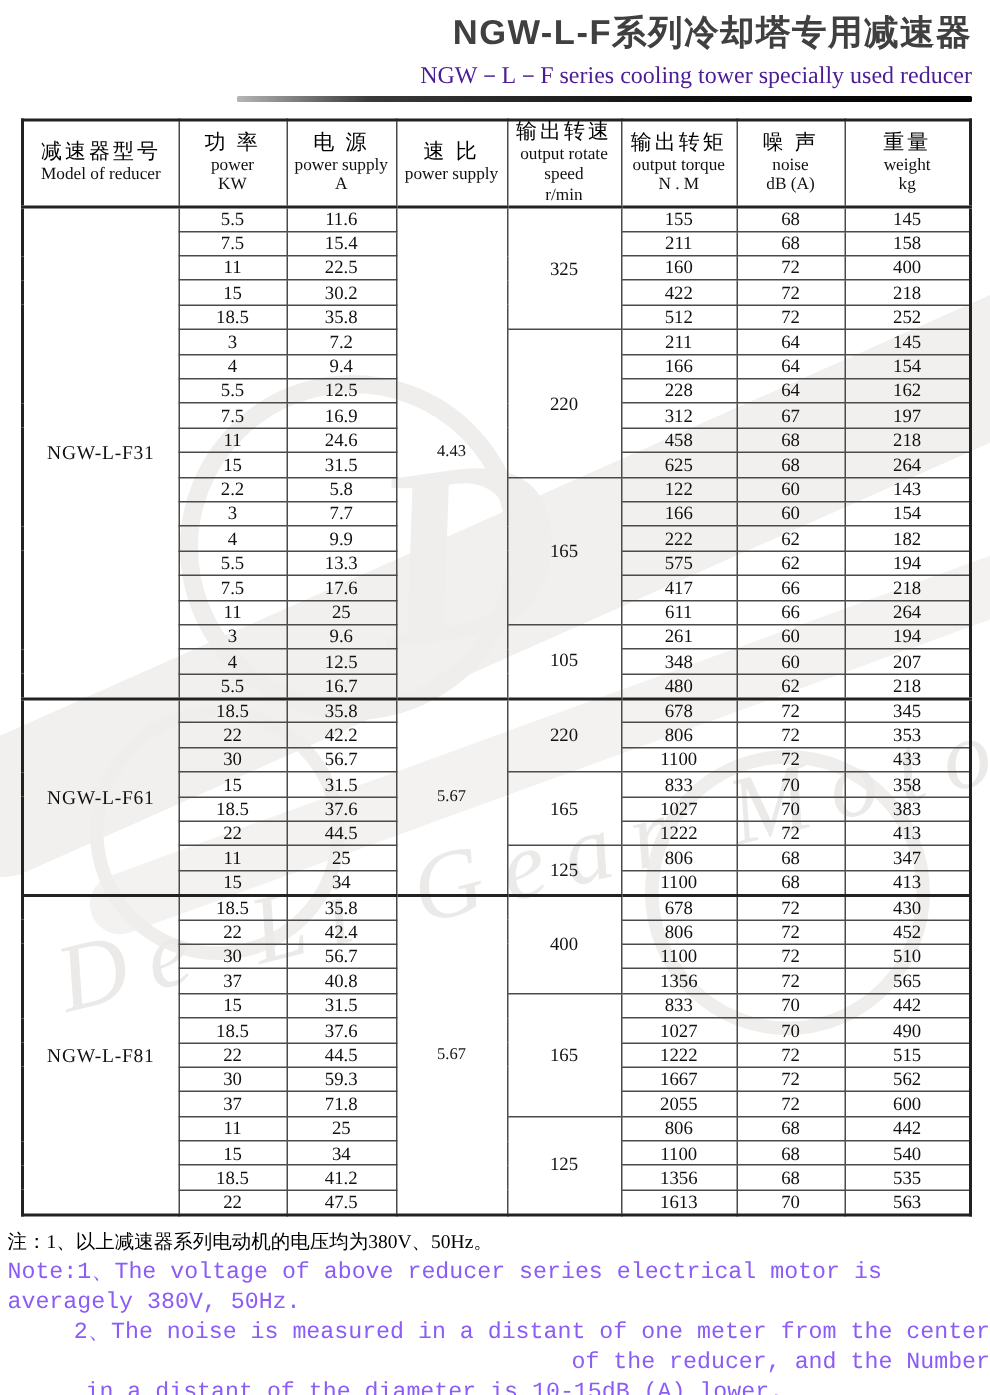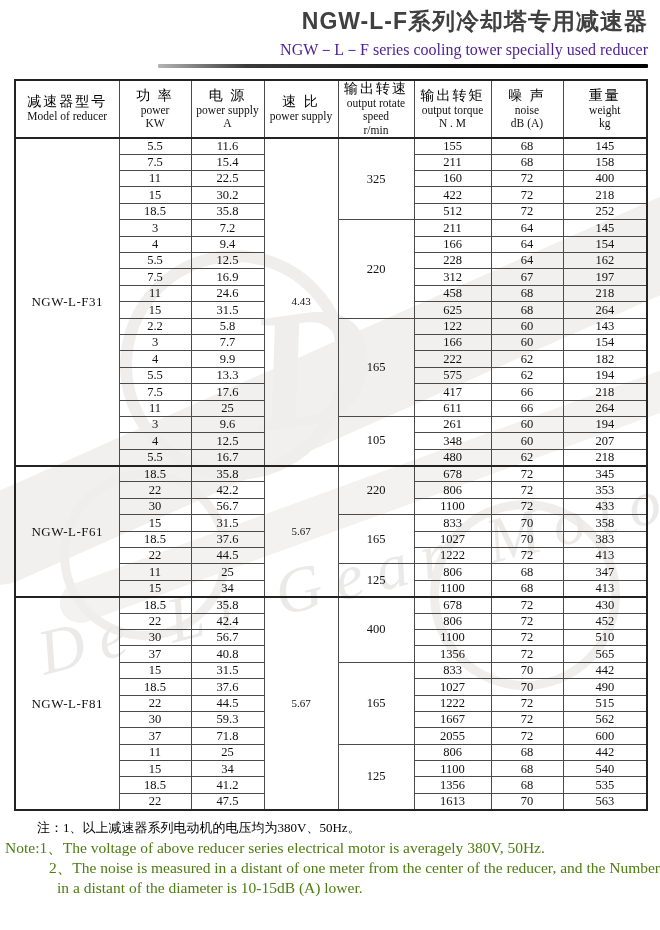--- a/index.html
+++ b/index.html
@@ -67,22 +67,22 @@
   tbody td {
     height: 16.4px; font-size: 12.5px; line-height: 1; color: #111;
     font-family: "Liberation Serif", "DejaVu Serif", serif;
   }
   tbody td[data-name="model-cell"] { font-size: 13px; letter-spacing: 0.5px; }
   tbody td[data-name="speed-ratio-cell"] { font-size: 11px; }
   tr.block-top td { border-top: 2px solid #222; }
 
   
   .notes { position: relative; z-index: 2; margin: 8px 0 0 5px; }
-  .note-line-cn { font-size: 13px; color: #000; line-height: 1.45; margin-left: 32px; }
-  .note-line-en { font-size: 15.5px; color: #4d7c0f; line-height: 1.3; font-family: Liberation Serif, serif; }
+  .note-line-cn { font-size: 13px; color: #000; line-height: 1.45; }
+  .note-line-en { font-size: 15.5px; color: #8b5cf6; line-height: 1.3; font-family: Liberation Mono, monospace; }
 </style>
 </head>
 <body>
 
 <div class="watermark" data-name="watermark">
   <div class="wm-swoosh" data-name="watermark-swoosh"></div>
   <div class="wm-swoosh2" data-name="watermark-swoosh-small"></div>
   <div class="wm-circle wm-c1" data-name="watermark-circle"></div>
   <div class="wm-circle wm-c2" data-name="watermark-circle"></div>
   <div class="wm-circle wm-c3" data-name="watermark-circle"></div>

